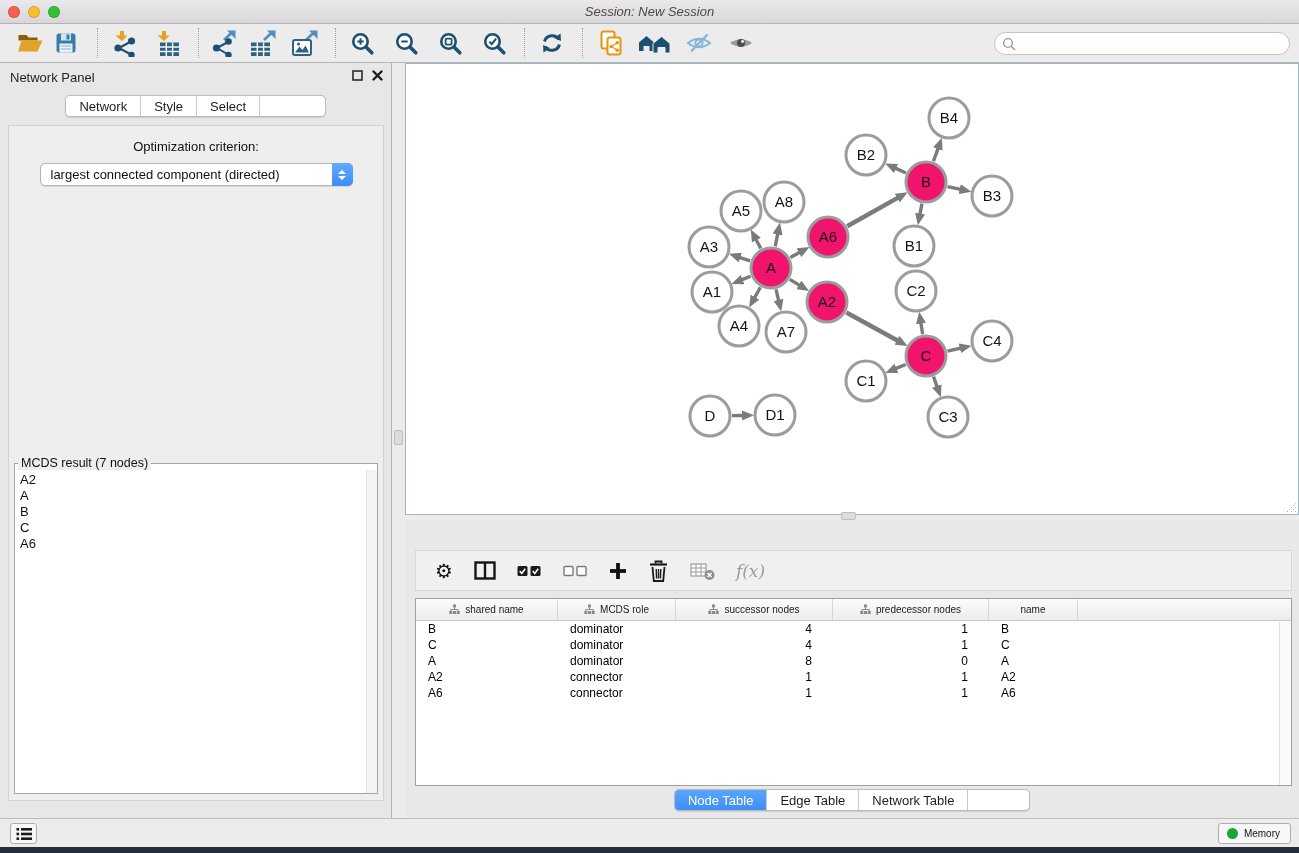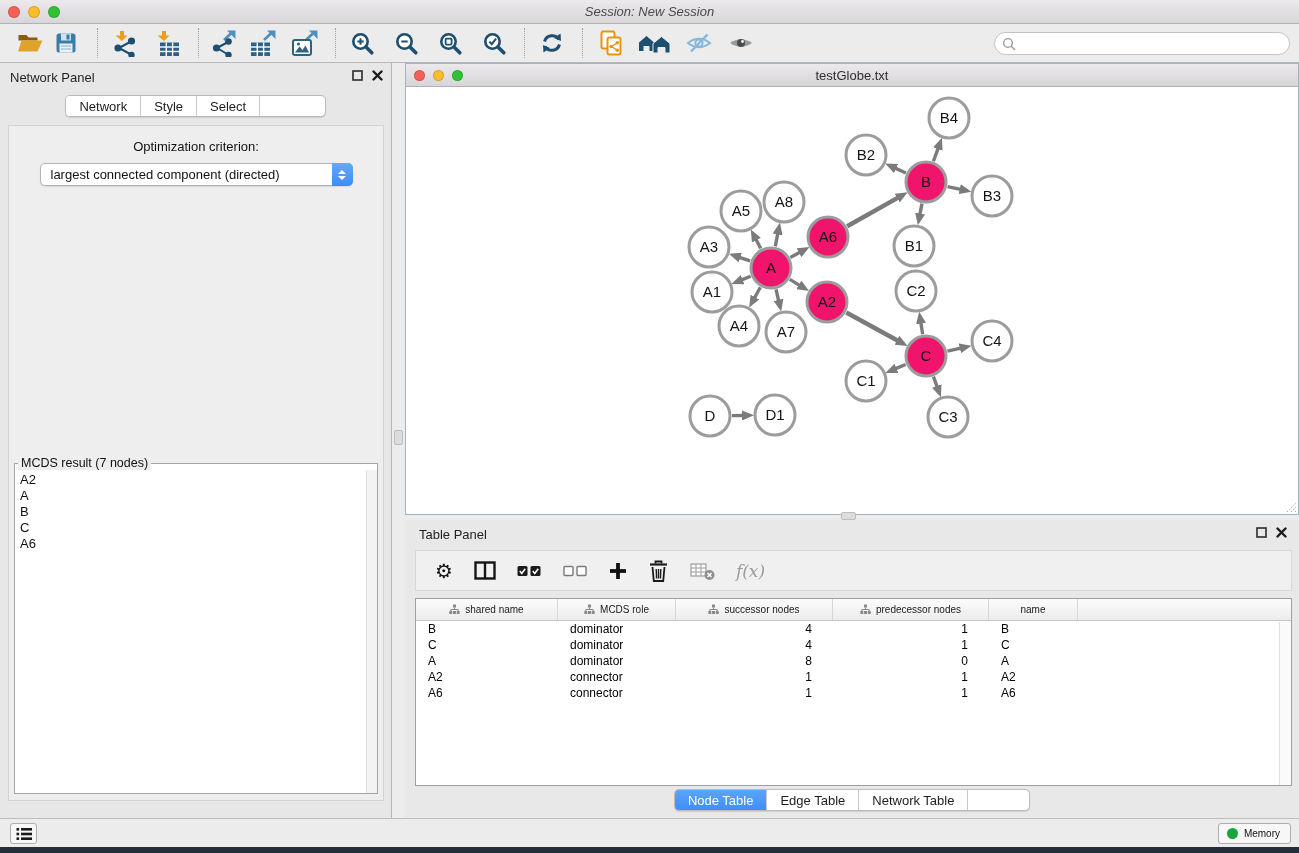--- a/index.html
+++ b/index.html
@@ -319,28 +319,20 @@
           <div class="result-item">A6</div>
         </div>
       <div class="result-scroll"></div>
     </fieldset>
   </div>
 </div>
 
 <div class="v-grip"></div>
 
 <div class="net-window">
-  <div class="net-titlebar">
-    <div class="lights" style="top:6px">
-      <span class="light small red"></span>
-      <span class="light small yellow"></span>
-      <span class="light small green"></span>
-    </div>
-    <div class="title">testGlobe.txt</div>
-  </div>
   <div class="net-canvas">
     <svg id="graph-svg" width="892" height="427" viewBox="0 0 892 427">
       <defs>
         <marker id="arr" viewBox="0 0 12 10" refX="1" refY="5" markerWidth="12" markerHeight="10" orient="auto" markerUnits="userSpaceOnUse">
           <path d="M0 0 L12 5 L0 10 Z" fill="#7b7b7b"></path>
         </marker>
       </defs>
       <g id="graph-edges">
           <line x1="354.7535784776823" y1="161.53179910759638" x2="349.9038858506439" y2="152.31738311622343" stroke="#7B7B7B" stroke-width="3.4" marker-end="url(#arr)"></line>
           <line x1="369.25164251653376" y1="159.41473799298228" x2="371.81579270322356" y2="146.3967447374803" stroke="#7B7B7B" stroke-width="3.4" marker-end="url(#arr)"></line>
@@ -411,32 +403,20 @@
   <svg class="resize-grip" width="14" height="14" viewBox="0 0 14 14">
     <line x1="4" y1="13" x2="13" y2="4" stroke="#aaa" stroke-width="1" stroke-dasharray="1.5,1.5"></line>
     <line x1="8" y1="13" x2="13" y2="8" stroke="#aaa" stroke-width="1" stroke-dasharray="1.5,1.5"></line>
     <line x1="12" y1="13" x2="13" y2="12" stroke="#aaa" stroke-width="1"></line>
   </svg>
 </div>
 
 <div class="h-grip"></div>
 
 <div class="table-panel">
-  <div class="tp-header">
-    <span class="panel-title" style="left:14px">Table Panel</span>
-    <span class="panel-icons" style="right:12px">
-      <svg width="11" height="11" viewBox="0 0 11 11">
-        <rect x="1" y="1" width="9" height="9" fill="none" stroke="#2b2b2b" stroke-width="1.6"></rect>
-      </svg>
-      <svg width="11" height="11" viewBox="0 0 11 11">
-        <line x1="1.5" y1="1.5" x2="9.5" y2="9.5" stroke="#1b1b1b" stroke-width="2.4" stroke-linecap="round"></line>
-        <line x1="9.5" y1="1.5" x2="1.5" y2="9.5" stroke="#1b1b1b" stroke-width="2.4" stroke-linecap="round"></line>
-      </svg>
-    </span>
-  </div>
   <div class="tp-toolbar">
     <span class="gear-glyph">⚙</span>
     <svg width="22" height="19" viewBox="0 0 22 19">
       <rect x="1.5" y="1.5" width="19" height="16" fill="none" stroke="#141414" stroke-width="2.4"></rect>
       <line x1="11" y1="1.5" x2="11" y2="17.5" stroke="#141414" stroke-width="2.4"></line>
     </svg>
     <svg width="25" height="12" viewBox="0 0 25 12">
       <rect x="0.5" y="1" width="10" height="10" rx="1.5" fill="#1b1b1b"></rect>
       <path d="M2.8 6 l2 2.4 3.4-4.6" fill="none" stroke="#fff" stroke-width="1.6"></path>
       <rect x="13.5" y="1" width="10" height="10" rx="1.5" fill="#1b1b1b"></rect>

